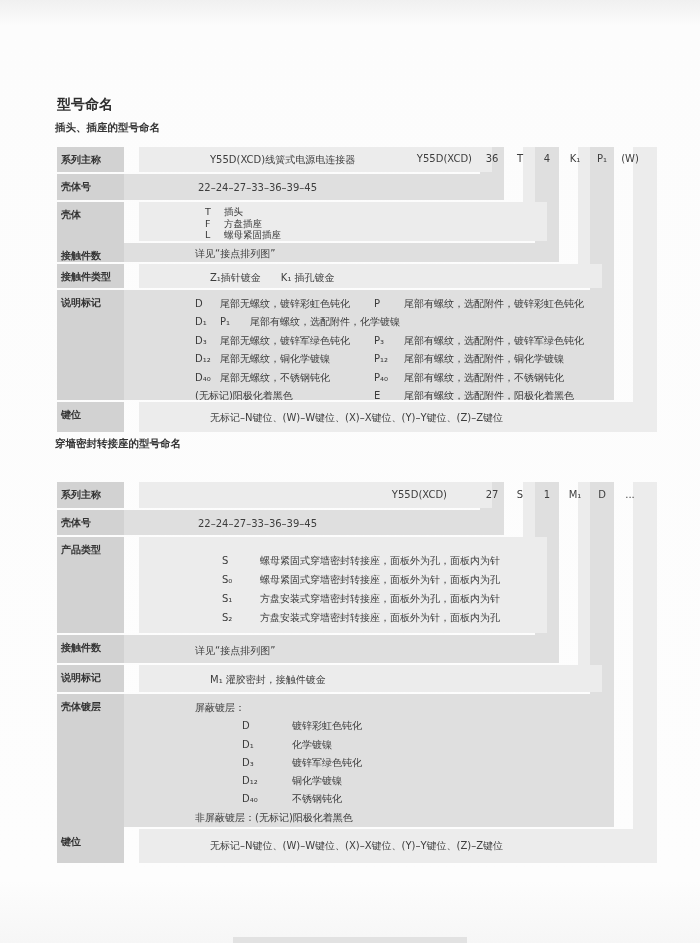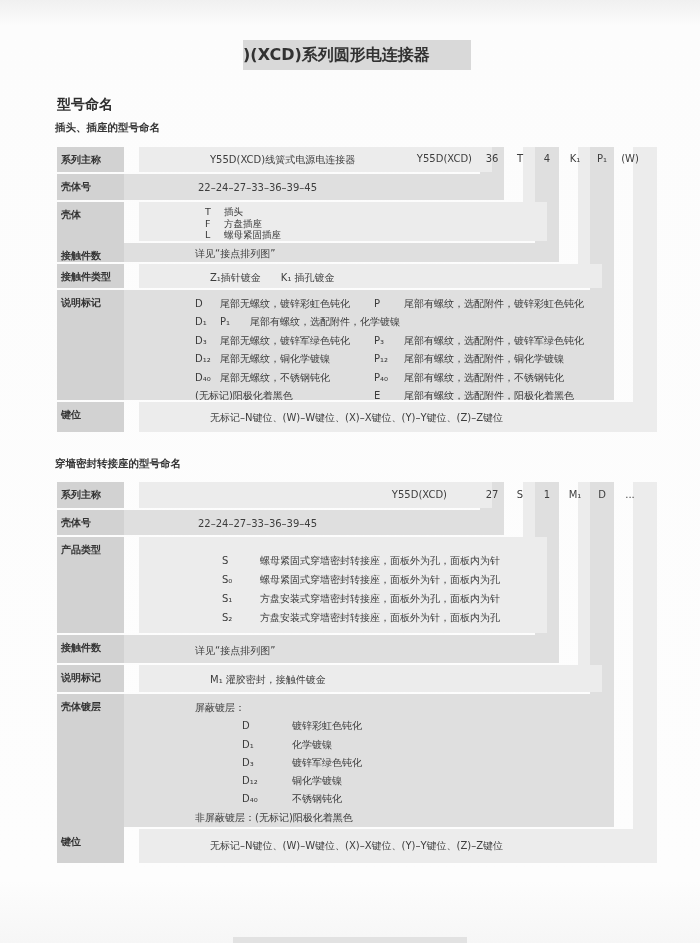--- a/index.html
+++ b/index.html
@@ -43,21 +43,20 @@
   .pline{display:flex;line-height:18.3px;font-size:10px;white-space:nowrap;}
   .pind{width:47px;flex:none;}
   .pcode{width:50px;flex:none;}
   .bottombar{position:absolute;left:233px;top:937px;width:234px;height:6px;background:#e2e2e2;}
 </style>
 </head>
 <body>
 
 <div class="page">
 
-  <div class="titlebox">)(XCD)系列圆形电连接器</div>
 
   <div class="h1">型号命名</div>
   <div class="h2" style="top:121px;">插头、插座的型号命名</div>
 
   <div class="mtable" style="top:147px;height:285px;">
 
     <div class="stripe dark" style="left:423px;height:53px;"></div>
     <div class="stripe light" style="left:451px;height:94px;"></div>
     <div class="stripe dark" style="left:478px;height:115px;"></div>
     <div class="stripe light" style="left:506px;height:141px;"></div>
@@ -149,21 +148,21 @@
           </div>
       </div>
     </div>
 
     <div class="lbl" style="top:255px;height:30px;">键位</div>
     <div class="bar light pad" style="top:255px;height:30px;width:518px;">
       <div class="txt" style="padding:9px 0 0 71px;">无标记–N键位、(W)–W键位、(X)–X键位、(Y)–Y键位、(Z)–Z键位</div>
     </div>
   </div>
 
-  <div class="h2" style="top:457px;text-align:center;">穿墙密封转接座的型号命名</div>
+  <div class="h2" style="top:437px;text-align:center;">穿墙密封转接座的型号命名</div>
 
   <div class="mtable" style="top:482px;height:381px;">
     <div class="stripe dark" style="left:423px;height:53px;"></div>
     <div class="stripe light" style="left:451px;height:151px;"></div>
     <div class="stripe dark" style="left:478px;height:181px;"></div>
     <div class="stripe light" style="left:506px;height:210px;"></div>
     <div class="stripe dark" style="left:533px;height:345px;"></div>
     <div class="stripe light" style="left:561px;height:381px;"></div>
 
     <div class="lbl" style="top:0;height:26px;">系列主称</div>

